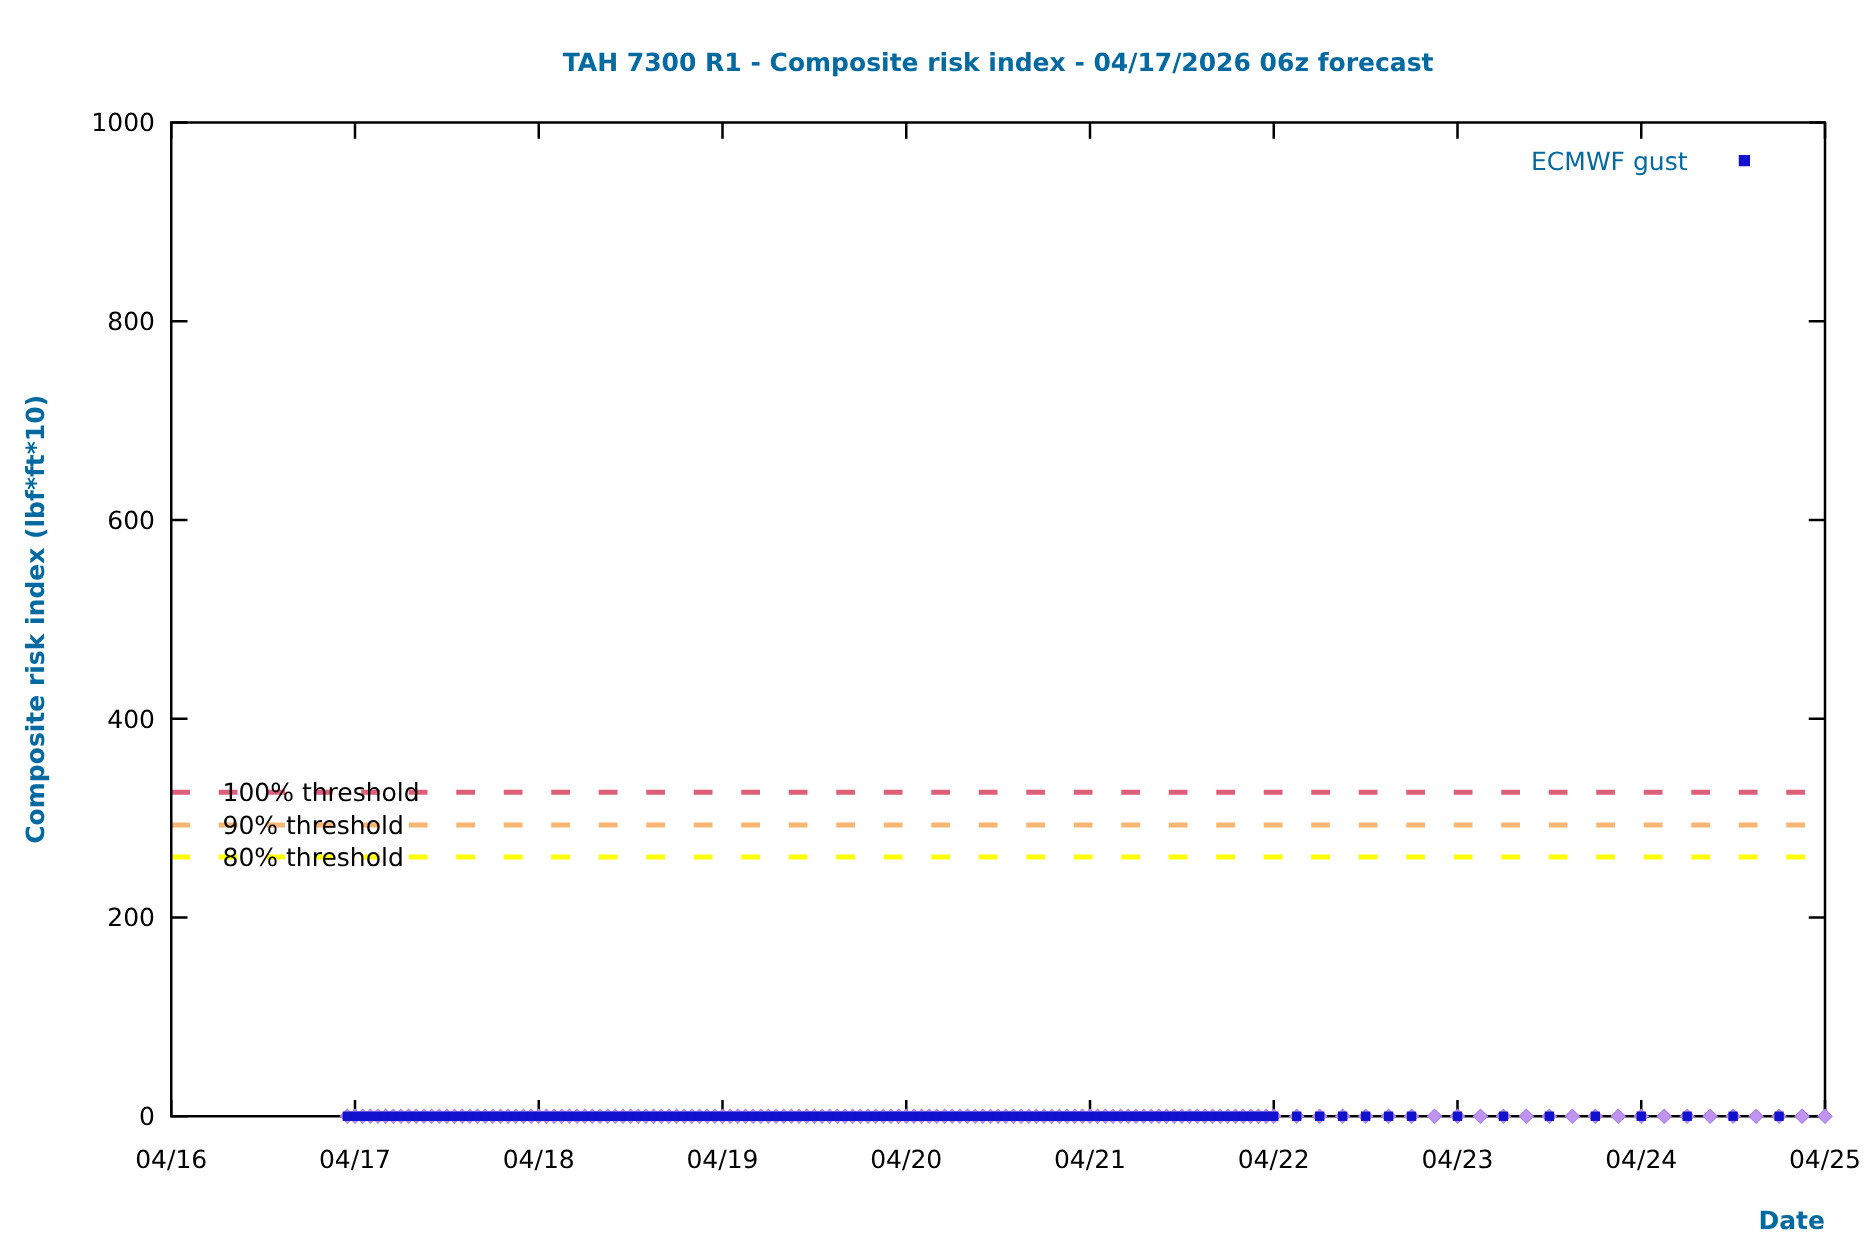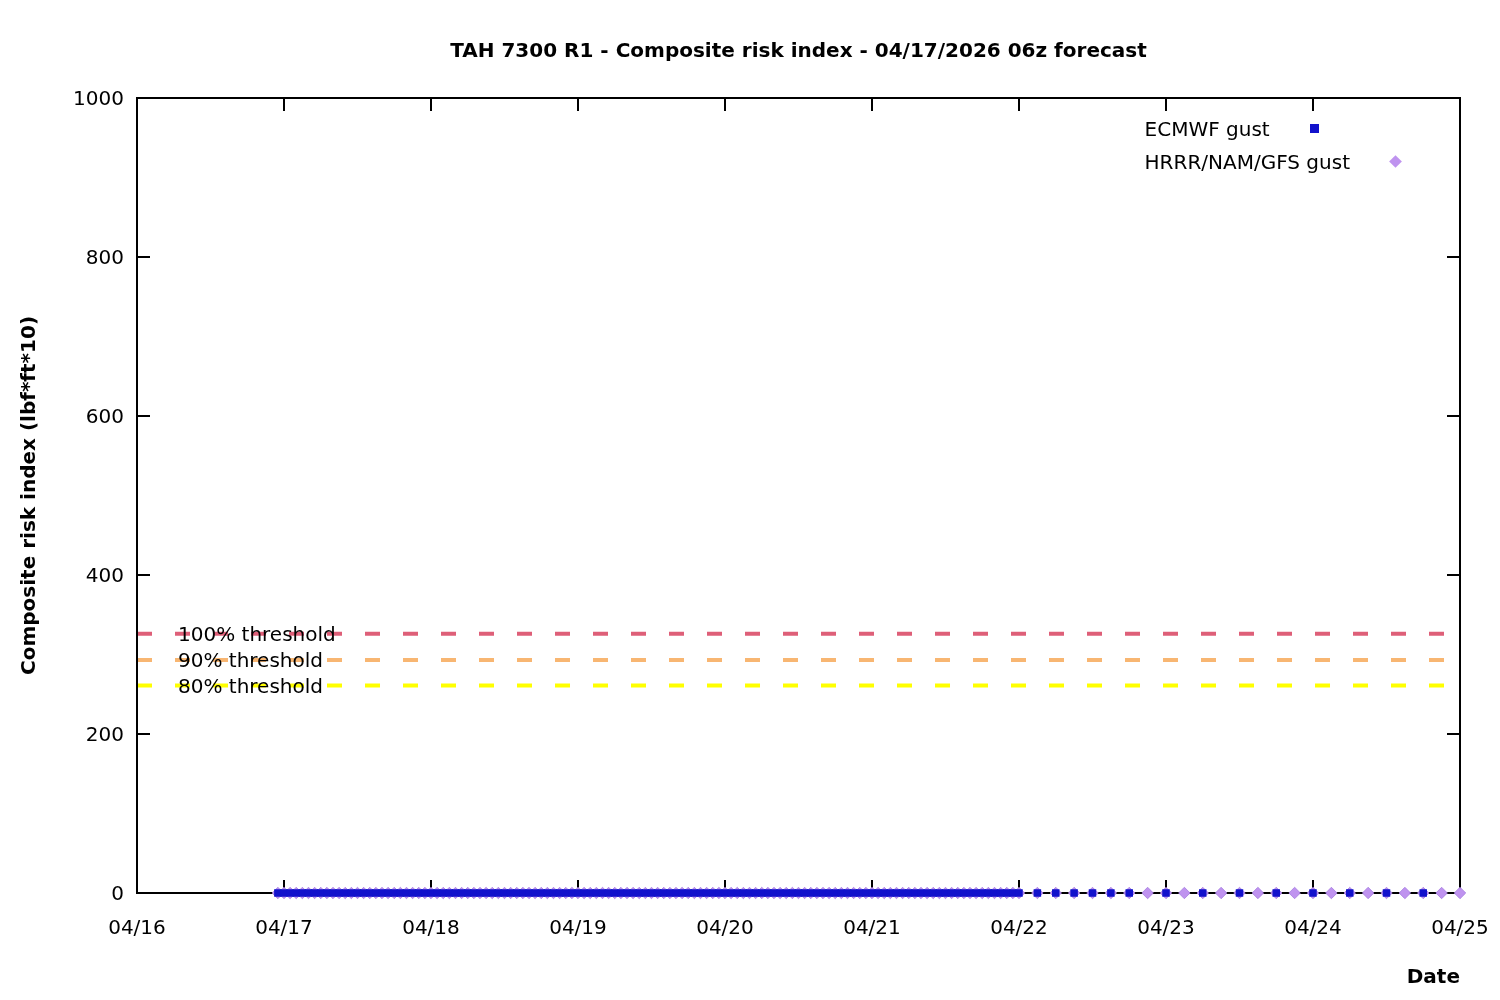--- a/index.html
+++ b/index.html
@@ -2,21 +2,21 @@
 <html><head>
 <meta charset="utf-8">
 <style>
   html, body { margin: 0; padding: 0; background: #ffffff; }
   .chart-container {
     position: relative;
     width: 1500px;
     height: 1000px;
     background: #ffffff;
     font-family: "DejaVu Sans", "Liberation Sans", sans-serif;
-    color: #000000;
+    color: #0369a1;
     overflow: hidden;
   }
   .chart-title {
     position: absolute;
     left: 137px;
     top: 38px;
     width: 1323px;
     text-align: center;
     font-size: 20px;
     font-weight: bold;
@@ -47,21 +47,21 @@
     white-space: nowrap;
   }
   .legend {
     position: absolute;
     top: 112px;
     right: 60px;
   }
   .legend-row {
     display: flex;
     align-items: center;
-    justify-content: flex-start;
+    justify-content: center;
     height: 33px;
     font-size: 20px;
     white-space: nowrap;
   }
   .legend-marker-box {
     width: 90px;
     display: flex;
     align-items: center;
     justify-content: center;
   }
@@ -440,23 +440,17 @@
       </g>
     </svg>
 
   <div class="legend">
     <div class="legend-row">
       <span>ECMWF gust</span>
       <span class="legend-marker-box">
         <span class="marker-square"></span>
       </span>
     </div>
-    <div class="legend-row">
-      <span>HRRR/NAM/GFS gust</span>
-      <span class="legend-marker-box">
-        <span class="marker-diamond"></span>
-      </span>
-    </div>
   </div>
 
   <div class="x-axis-label">Date</div>
 
 </div>
 
 </body></html>

